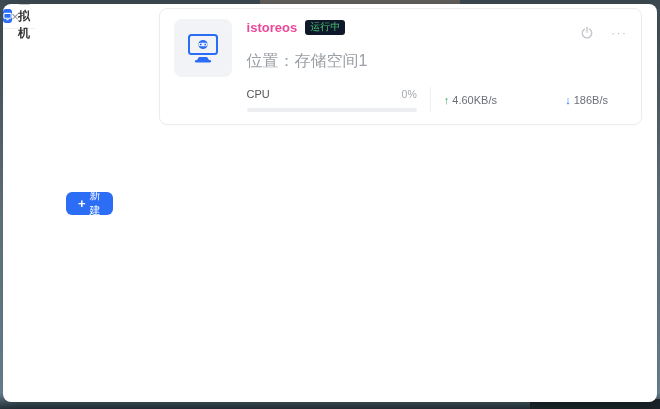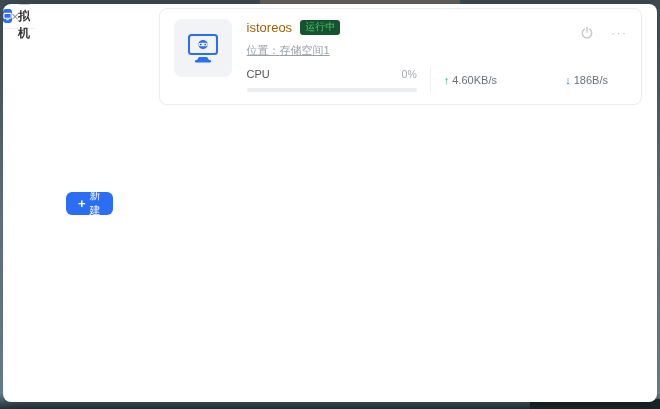--- a/index.html
+++ b/index.html
@@ -88,37 +88,37 @@
     box-shadow: 0 1px 3px rgba(0,0,0,.02);
   }
   .vm-thumb {
     width: 58px; height: 58px; flex: 0 0 58px;
     background: #f1f3f6; border-radius: 8px;
     display: flex; align-items: center; justify-content: center;
   }
   .vm-body { flex: 1; margin-left: 15px; min-width: 0; }
 
   .vm-head { display: flex; align-items: center; gap: 8px; height: 16px; }
-  .vm-name { font-size: 13px; font-weight: normal; color: #a16207; }
+  .vm-name { font-size: 13px; font-weight: bold; color: #ec4899; }
   .vm-status {
-    font-size: 10px; color: #49c16c; background: #14532d;
+    font-size: 10px; color: #49c16c; background: #0f172a;
     border-radius: 3px; padding: 1.5px 5px; line-height: 1.2;
   }
-  .vm-meta { margin-top: 8px; font-size: 11px; color: #9aa0a6; display: flex; gap: 26px; height: 14px; text-decoration: underline; }
+  .vm-meta { margin-top: 16px; font-size: 16px; color: #9aa0a6; display: flex; gap: 26px; height: 14px; }
   .meta-label { color: #9aa0a6; }
   .meta-value { color: #9aa0a6; }
 
   .vm-actions {
     position: absolute; right: 14px; top: 16px;
     display: flex; align-items: center; gap: 16px;
   }
   .icon-btn { cursor: pointer; display: flex; align-items: center; justify-content: center; width: 16px; height: 16px; }
   .ellipsis { color: #c3c6cb; font-size: 13px; letter-spacing: 1px; line-height: 6px; }
 
-  .vm-stats { display: flex; margin-top: 10px; }
+  .vm-stats { display: flex; margin-top: 22px; }
   .stat {
     flex: 1; padding: 0 13px;
   }
   .stat:first-child { padding-left: 0; }
   .stat + .stat { border-left: 1px solid #efefef; }
   .stat-row {
     display: flex; justify-content: space-between; align-items: center;
     font-size: 11px; height: 14px;
   }
   .stat-label { color: #555; }

